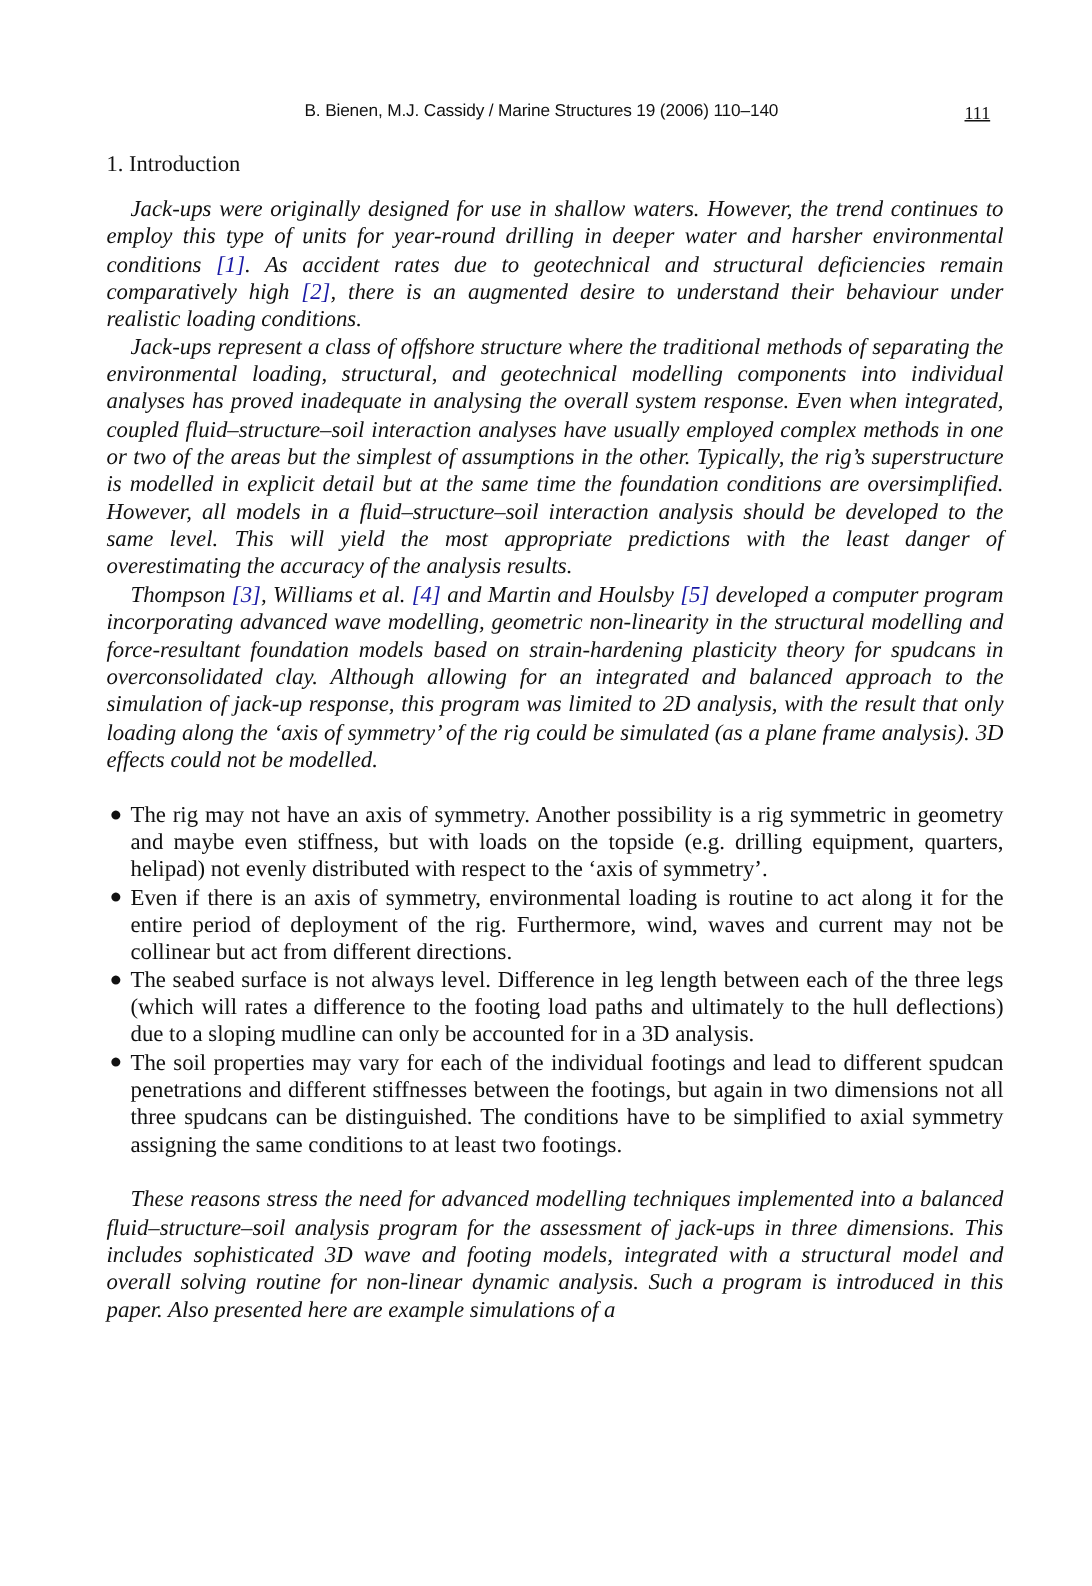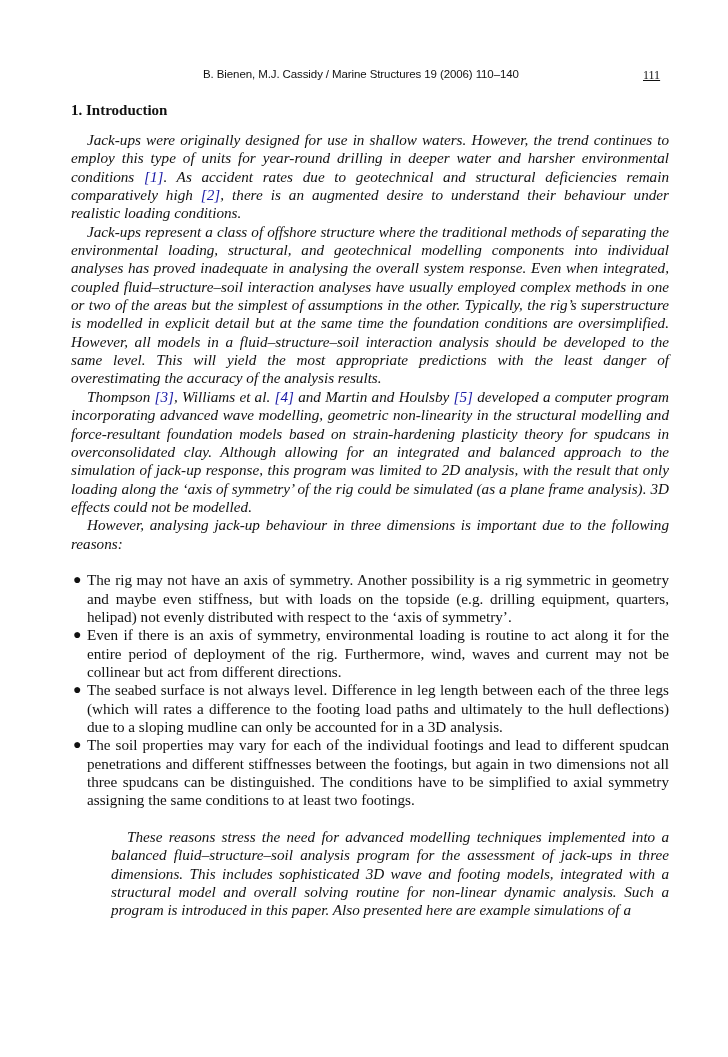--- a/index.html
+++ b/index.html
@@ -38,42 +38,41 @@
       left: 643px;
       top: 0;
       font-family: "Liberation Serif", "DejaVu Serif", serif;
       font-size: 12px;
       text-decoration: underline;
     }
     .section-title {
       position: absolute;
       top: 102px;
       left: 71px;
-      font-weight: bold;
+      font-weight: normal;
       font-size: 15px;
       margin: 0;
     }
     .body-text {
       position: absolute;
       top: 131px;
       left: 71px;
       width: 598px;
       font-size: 15.2px;
       line-height: 18.35px;
     }
     .body-text p {
       margin: 0;
       text-align: justify;
       text-indent: 16px;
       hyphens: manual;
       font-style: italic;
     }
     .body-text p.gap-before {
       margin-top: 18.35px;
-      margin-left: 40px;
     }
     .ref {
       color: #1a1aa6;
     }
     ul.reasons {
       list-style: none;
       margin: 18.35px 0 0 0;
       padding: 0;
     }
     ul.reasons li {
@@ -98,21 +97,20 @@
 
 <h2 class="section-title">1. Introduction</h2>
 
 <div class="body-text">
   <p><span>Jack-ups were originally designed for use in shallow waters. However, the trend continues to employ this type of units for year-round drilling in deeper water and harsher environmental conditions </span><a class="ref">[1]</a><span>. As accident rates due to geotechnical and structural deficiencies remain comparatively high </span><a class="ref">[2]</a><span>, there is an augmented desire to understand their behaviour under realistic loading conditions.</span></p>
 
   <p>Jack-ups represent a class of offshore structure where the traditional methods of separating the environmental loading, structural, and geotechnical modelling components into individual analyses has proved inadequate in analysing the overall system response. Even when integrated, coupled fluid–structure–soil interaction analyses have usually employed complex methods in one or two of the areas but the simplest of assumptions in the other. Typically, the rig’s superstructure is modelled in explicit detail but at the same time the foundation conditions are oversimplified. However, all models in a fluid–struc­ture–soil interaction analysis should be developed to the same level. This will yield the most appropriate predictions with the least danger of overestimating the accuracy of the analysis results.</p>
 
   <p><span>Thompson </span><a class="ref">[3]</a><span>, Williams et al. </span><a class="ref">[4]</a><span> and Martin and Houlsby </span><a class="ref">[5]</a><span> developed a computer program incorporating advanced wave modelling, geometric non-linearity in the structural modelling and force-resultant foundation models based on strain-hardening plasticity theory for spudcans in overconsolidated clay. Although allowing for an integrated and balanced approach to the simulation of jack-up response, this program was limited to 2D analysis, with the result that only loading along the ‘axis of symmetry’ of the rig could be simulated (as a plane frame analysis). 3D effects could not be modelled.</span></p>
 
-  <p>However, analysing jack-up behaviour in three dimensions is important due to the following reasons:</p>
 
   <ul class="reasons">
     <li><span class="bullet">●</span><span>The rig may not have an axis of symmetry. Another possibility is a rig symmetric in geometry and maybe even stiffness, but with loads on the topside (e.g. drilling equipment, quarters, helipad) not evenly distributed with respect to the ‘axis of symmetry’.</span></li>
     <li><span class="bullet">●</span><span>Even if there is an axis of symmetry, environmental loading is routine to act along it for the entire period of deployment of the rig. Furthermore, wind, waves and current may not be collinear but act from different directions.</span></li>
     <li><span class="bullet">●</span><span>The seabed surface is not always level. Difference in leg length between each of the three legs (which will rates a difference to the footing load paths and ultimately to the hull deflections) due to a sloping mudline can only be accounted for in a 3D analysis.</span></li>
     <li><span class="bullet">●</span><span>The soil properties may vary for each of the individual footings and lead to different spudcan penetrations and different stiffnesses between the footings, but again in two dimensions not all three spudcans can be distinguished. The conditions have to be simplified to axial symmetry assigning the same conditions to at least two footings.</span></li>
   </ul>
 
   <p class="gap-before">These reasons stress the need for advanced modelling techniques implemented into a balanced fluid–structure–soil analysis program for the assessment of jack-ups in three dimensions. This includes sophisticated 3D wave and footing models, integrated with a structural model and overall solving routine for non-linear dynamic analysis. Such a program is introduced in this paper. Also presented here are example simulations of a</p>
 </div>

